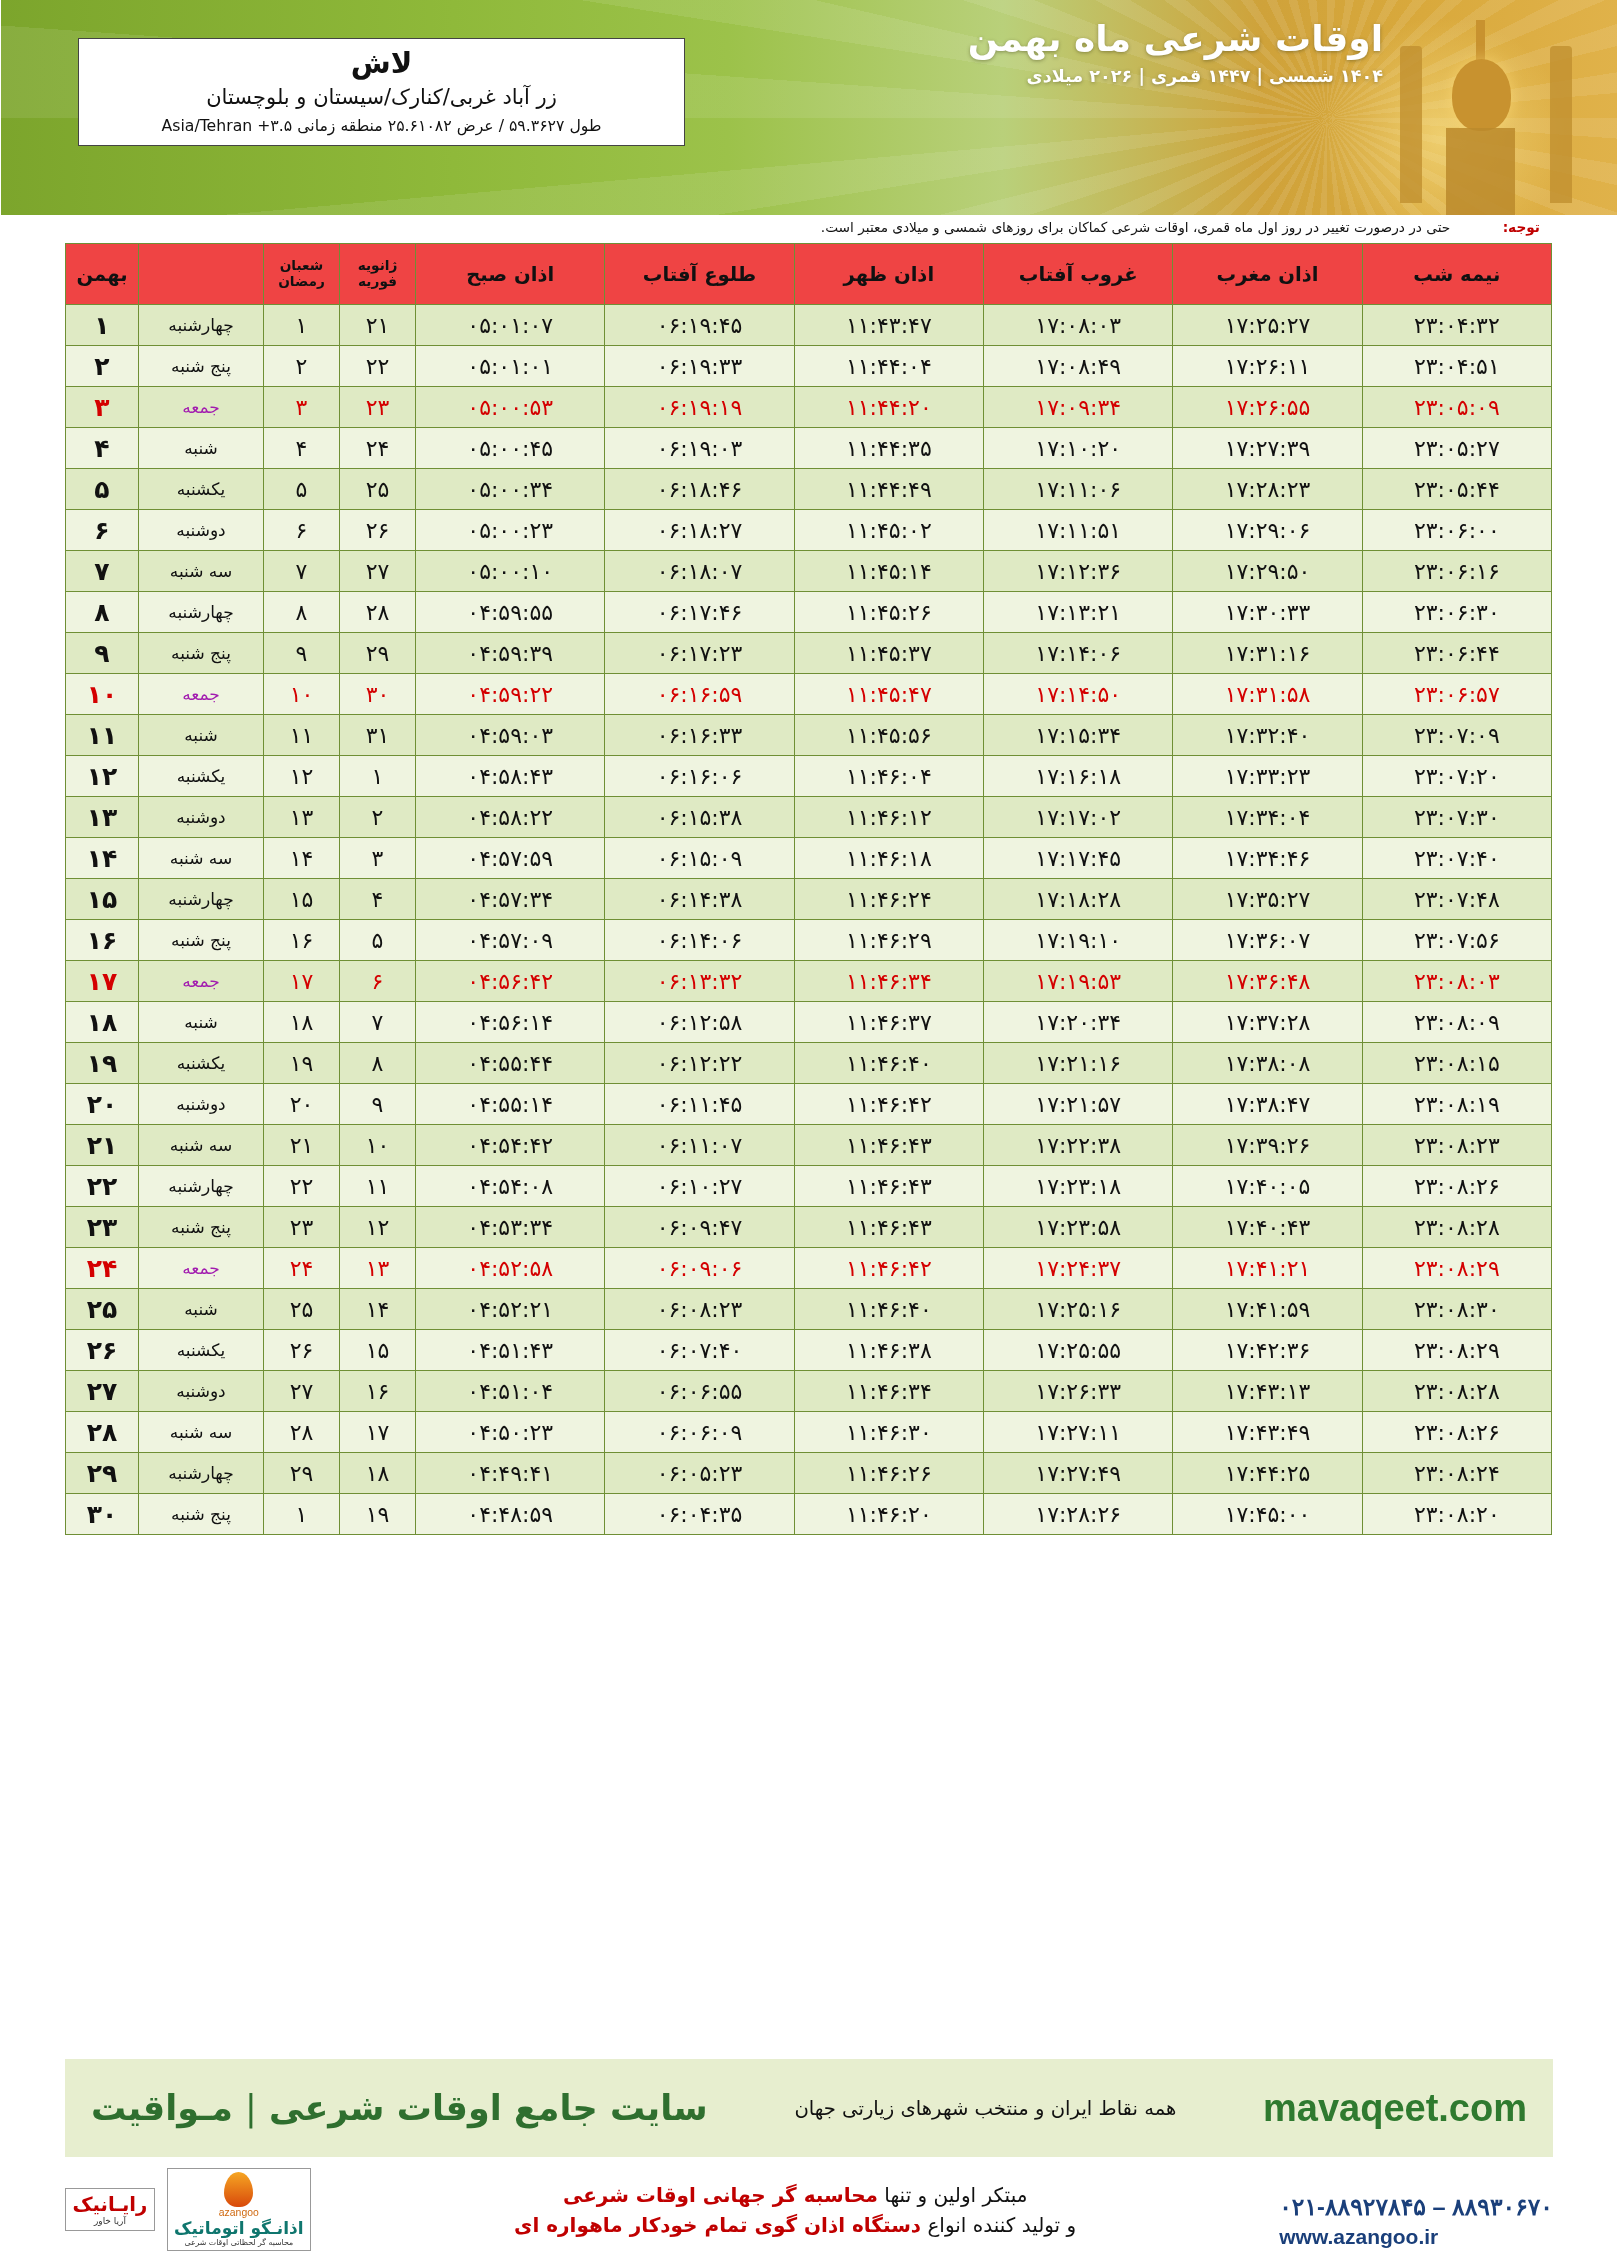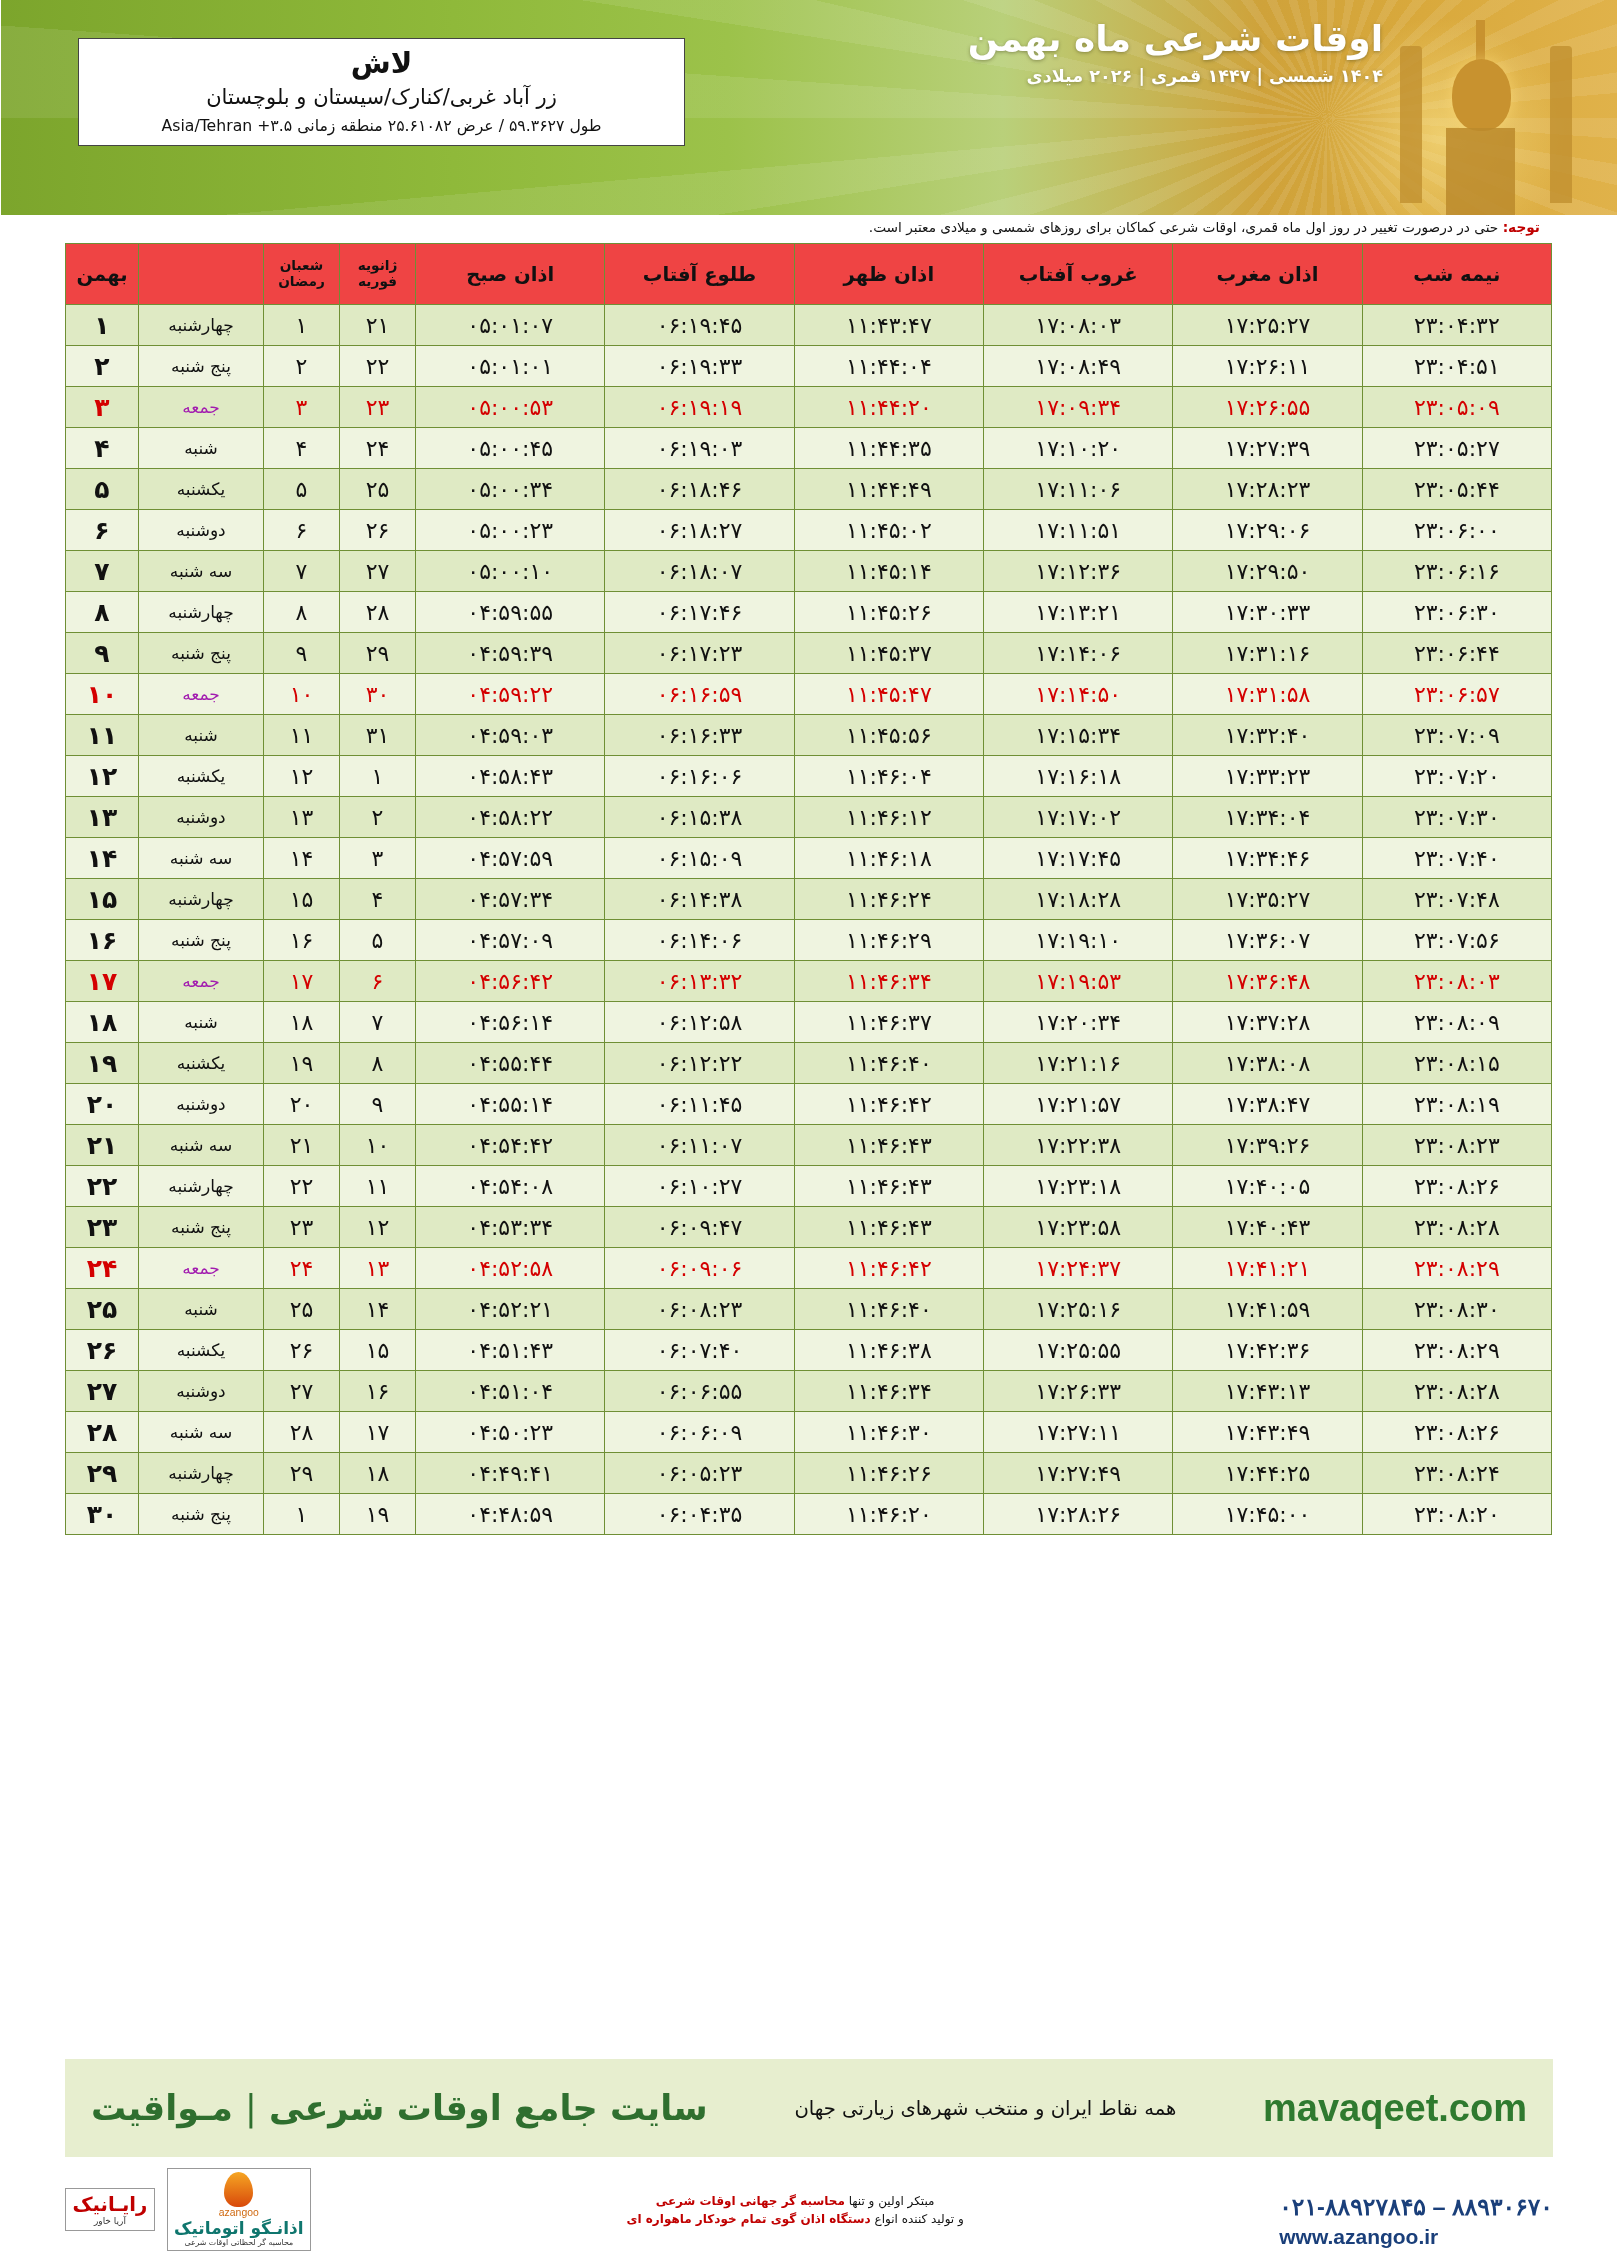--- a/index.html
+++ b/index.html
@@ -74,21 +74,21 @@
   .loc-city{font-size:29px;font-weight:bold;color:#111;line-height:1.1;}
   .loc-region{font-size:21px;color:#111;margin-top:5.2px;}
   .loc-coords{font-size:15.7px;color:#111;margin-top:6.5px;direction:rtl;}
 
   
   .note{
     position:absolute;top:219px;right:0;left:0;
     text-align:right;padding:0 78px 0 0;
     font-size:13.7px;color:#111;
   }
-  .note b{color:#c00000;}
+  .note b{color:#c00000;margin-left:48px;}
 
   
   .table-wrap{
     position:absolute;top:243px;left:65px;width:1487px;
   }
   table{
     border-collapse:collapse;width:100%;table-layout:fixed;
     direction:rtl;
   }
   th,td{
@@ -141,21 +141,21 @@
     position:absolute;left:65px;right:65px;top:108px;height:85px;
     display:flex;align-items:center;justify-content:space-between;
   }
   .foot-phone{
     font-size:23.5px;font-weight:bold;color:#1a3f7a;direction:ltr;text-align:left;line-height:1.3;
     font-family:"Liberation Sans",sans-serif;
     margin-top:23px;
   }
   .foot-phone .site{font-size:21px;}
   .foot-red{
-    font-size:12px;color:#111;direction:rtl;text-align:center;line-height:1.5;
+    font-size:20px;color:#111;direction:rtl;text-align:center;line-height:1.5;
   }
   .foot-red b{color:#c00000;}
   .logos{display:flex;align-items:center;gap:11.7px;}
   .logo-box{
     border:1.3px solid #999;padding:3.9px 6.5px;background:#fff;text-align:center;
   }
   .logo-rayanic{font-size:19.6px;font-weight:bold;color:#c00000;direction:rtl;}
   .logo-rayanic small{display:block;font-size:9px;color:#333;font-weight:normal;}
   .logo-azan{
     background:#fff;border:1.3px solid #999;padding:2.6px 6.5px;text-align:center;

